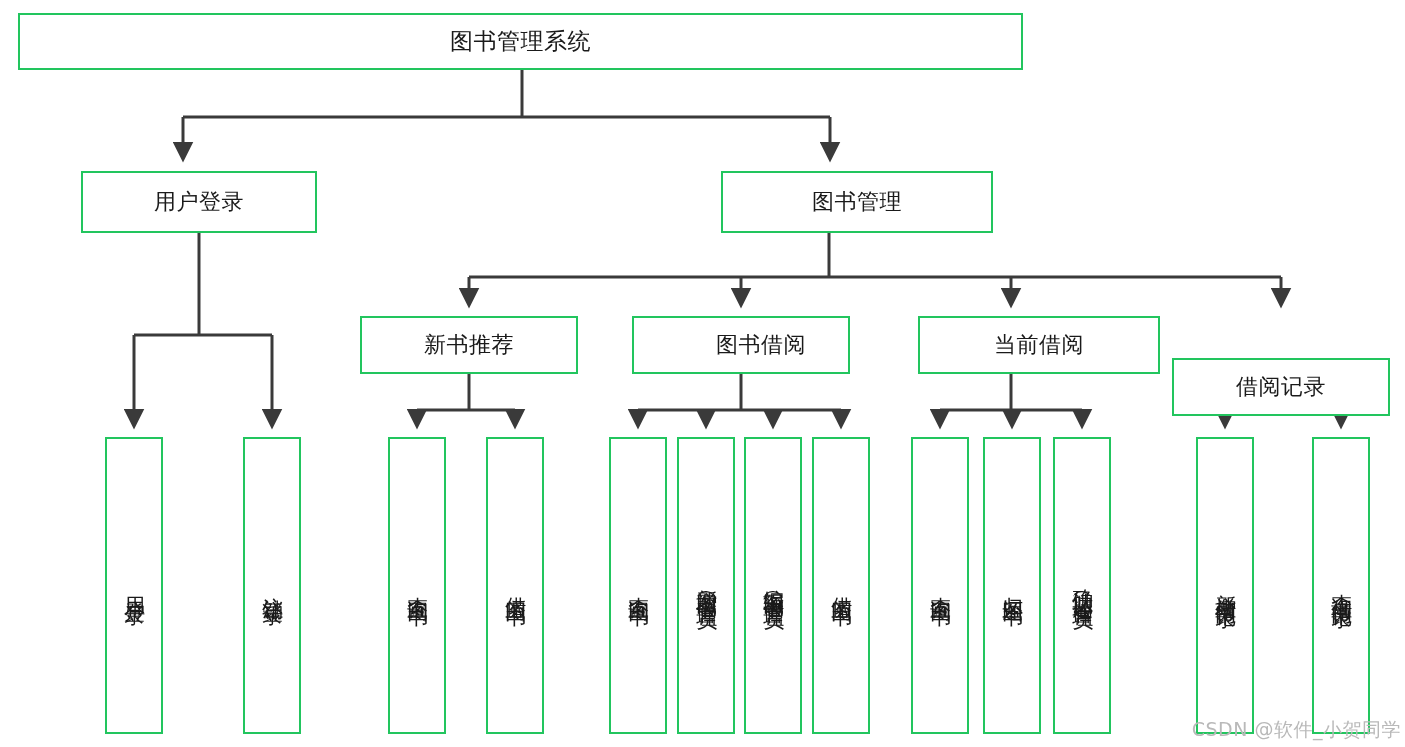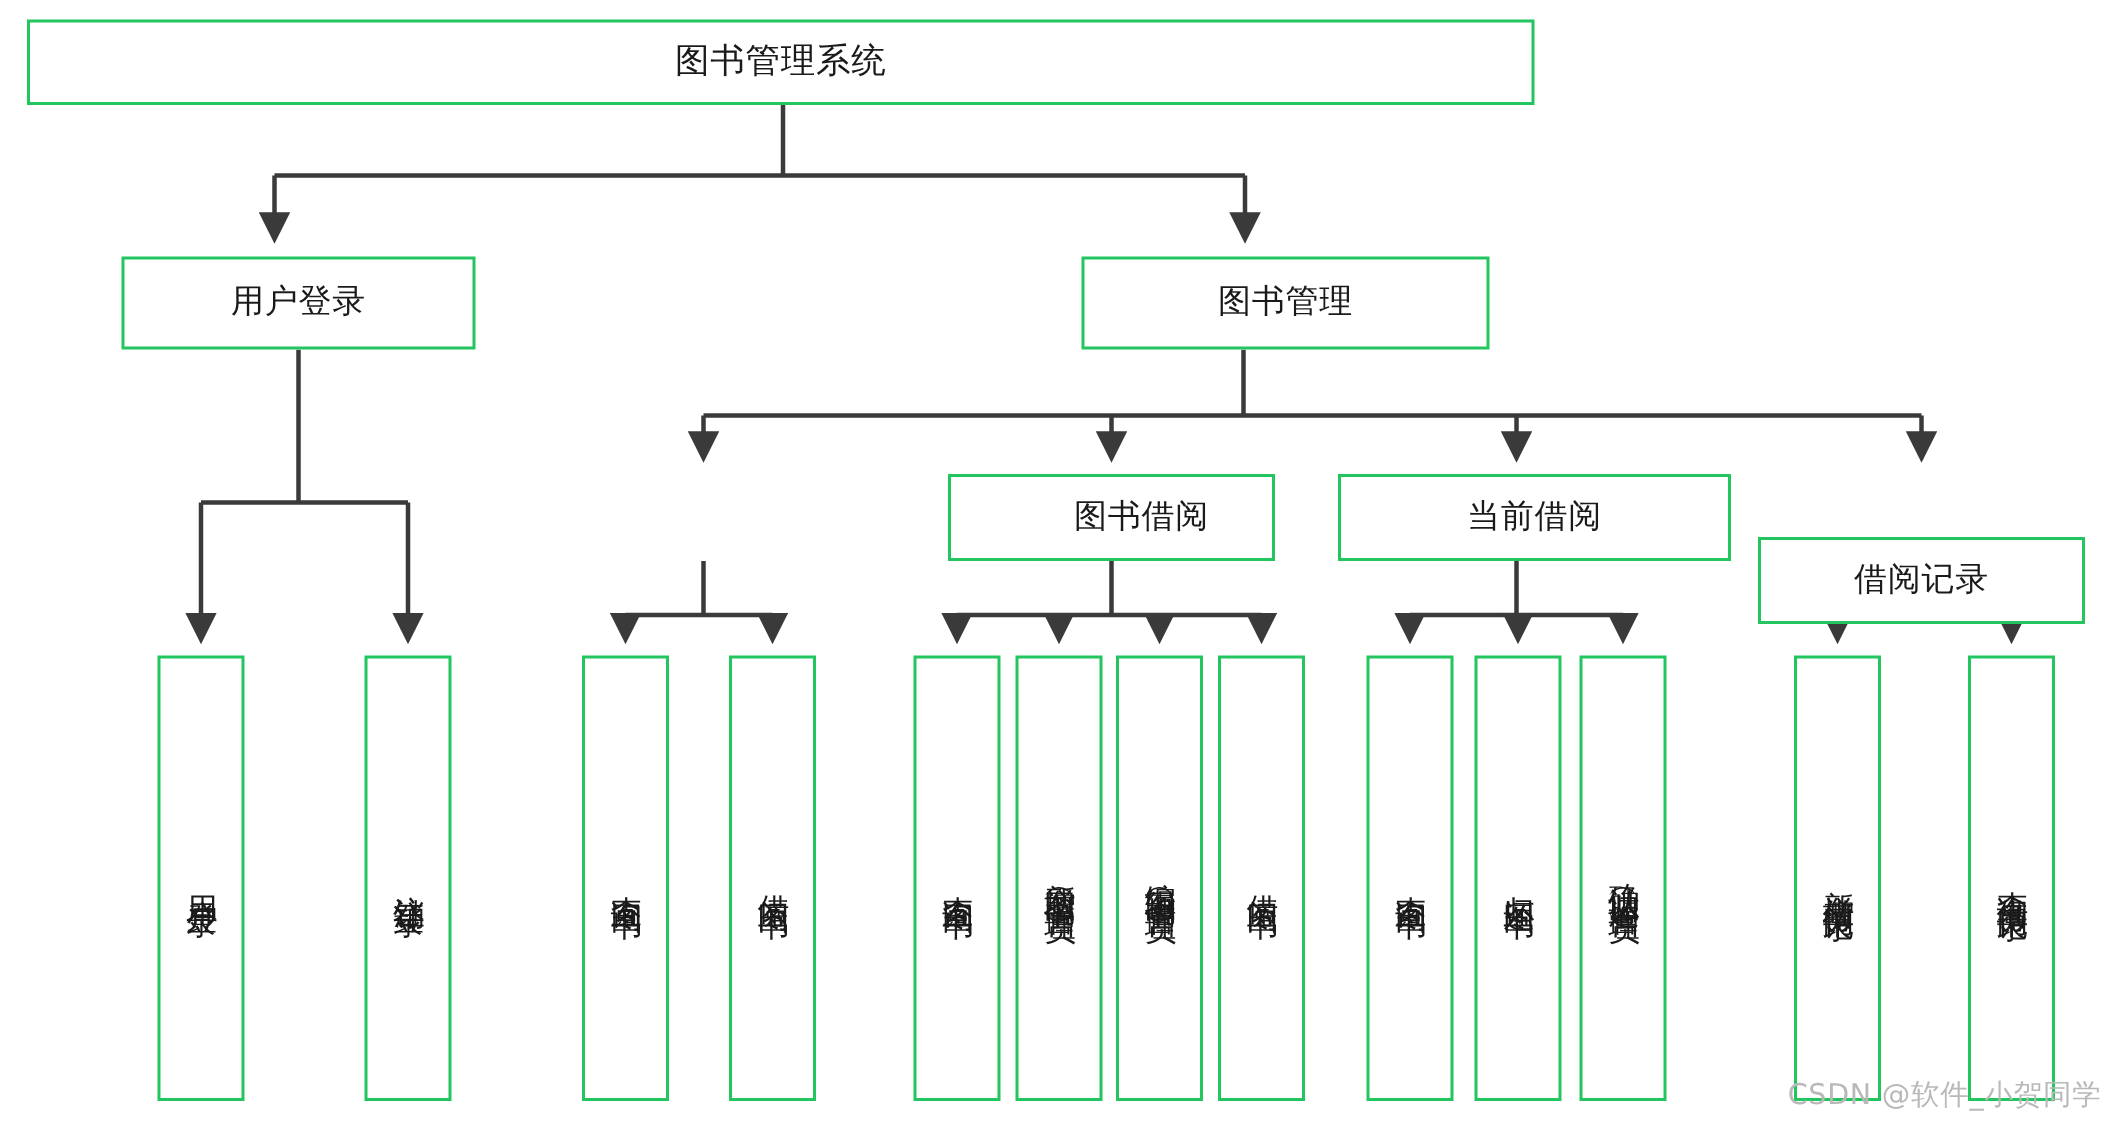--- a/index.html
+++ b/index.html
@@ -135,24 +135,27 @@
     <span class="node-label">图书管理系统</span>
   </div>
 
   <div class="node lvl2" style="left:81px; top:171px; width:236px; height:62px;">
     <span class="node-label">用户登录</span>
   </div>
   <div class="node lvl2" style="left:721px; top:171px; width:272px; height:62px;">
     <span class="node-label">图书管理</span>
   </div>
 
+  <div class="node lvl3" style="left:360px; top:316px; width:218px; height:58px;">
+    <span class="node-label">新书推荐</span>
+  </div>
   <div class="node lvl3" style="left:632px; top:316px; width:218px; height:58px;padding-left:40px;">
     <span class="node-label">图书借阅</span>
   </div>
-  <div class="node lvl3" style="left:892px; top:316px; width:262px; height:58px;">
+  <div class="node lvl3" style="left:918px; top:316px; width:242px; height:58px;">
     <span class="node-label">当前借阅</span>
   </div>
   <div class="node lvl3" style="left:1172px; top:316px; width:218px; height:58px;margin-top:42px;">
     <span class="node-label">借阅记录</span>
   </div>
 
   <div class="node leaf" style="left:105px; top:437px; width:58px; height:297px;">
     <span class="node-label">用户登录</span>
   </div>
   <div class="node leaf" style="left:243px; top:437px; width:58px; height:297px;">

